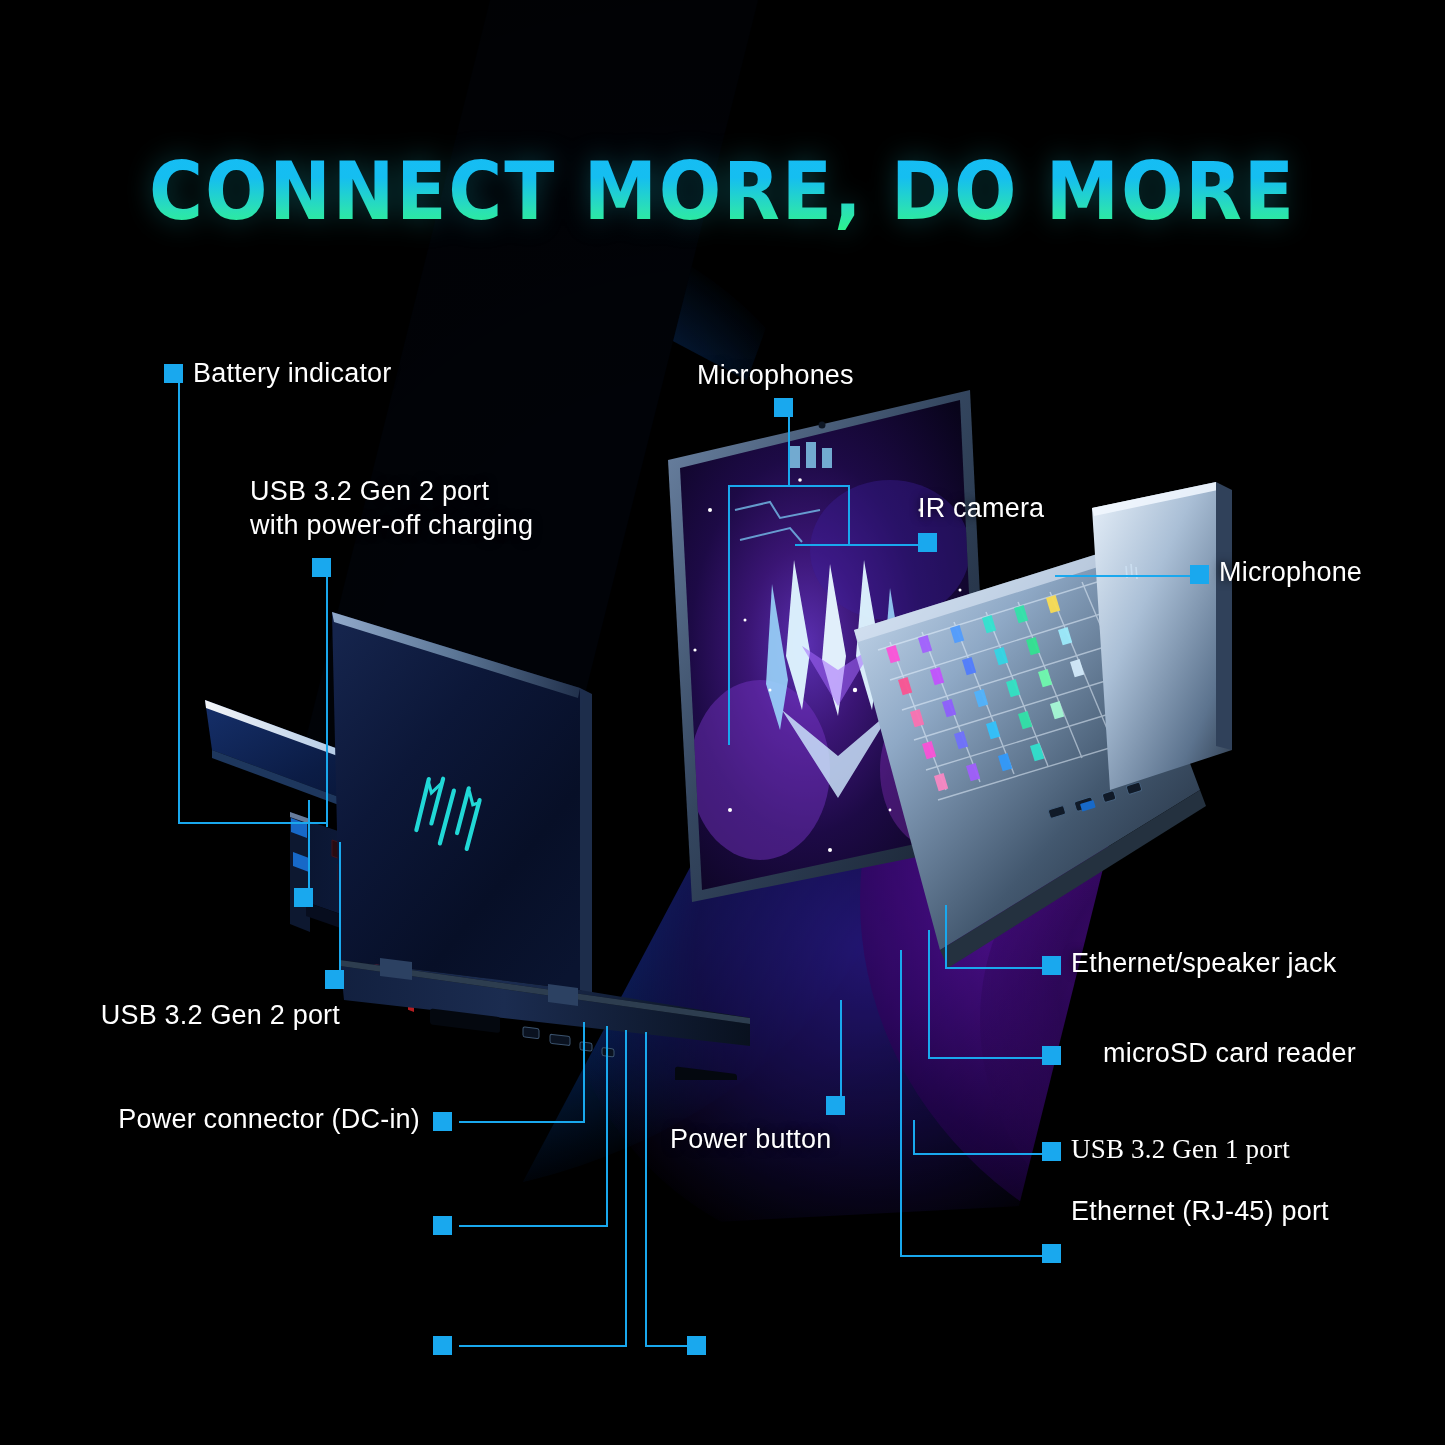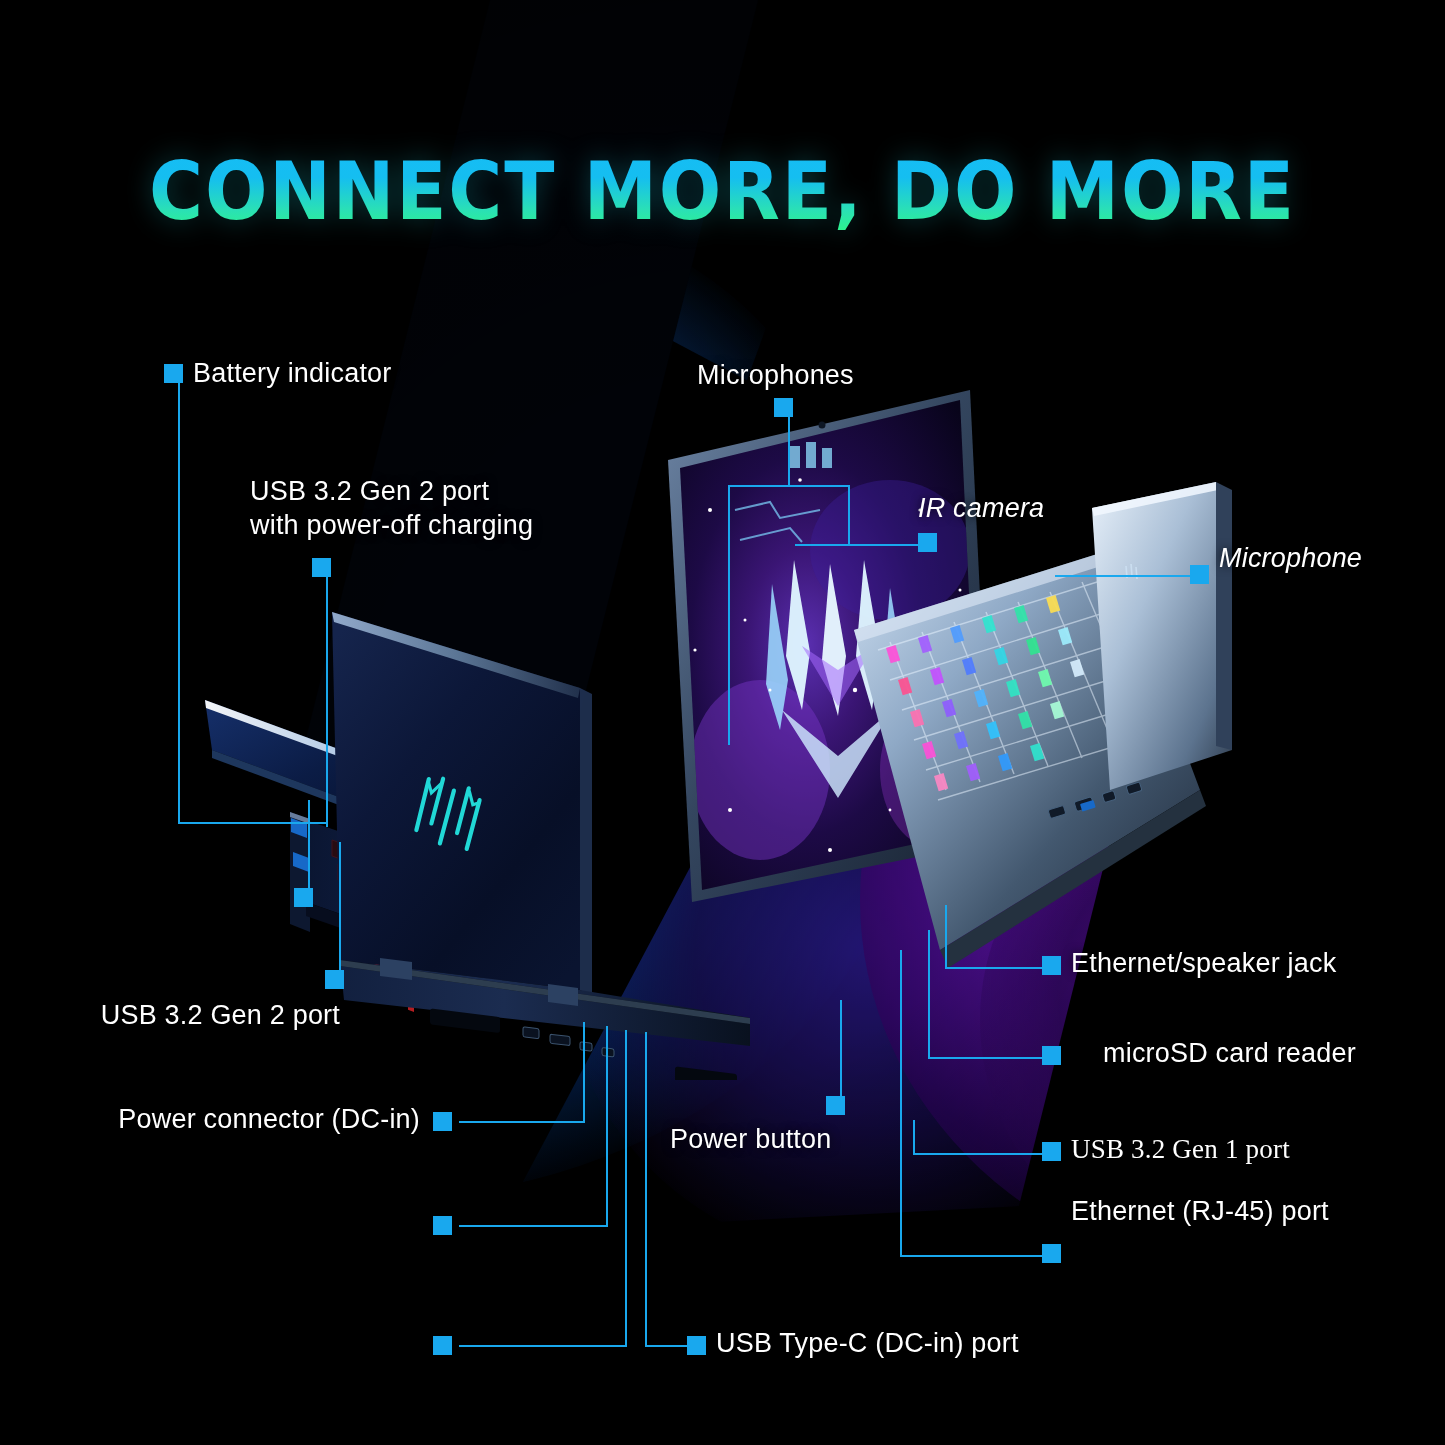--- a/index.html
+++ b/index.html
@@ -456,33 +456,32 @@
   <div class="label r" style="left:0px;top:1000px;width:340px;">USB 3.2 Gen 2 port</div>
 
   <div class="node" style="left:433px;top:1112px;"></div>
   <div class="label r" style="left:0px;top:1104px;width:420px;">Power connector (DC-in)</div>
 
   <div class="node" style="left:433px;top:1216px;"></div>
 
   <div class="node" style="left:433px;top:1336px;"></div>
 
   <div class="node" style="left:687px;top:1336px;"></div>
-  <div class="label" style="left:716px;top:1328px;">USB Type-C (DC-in) port</div>
 
   <div class="node" style="left:826px;top:1096px;"></div>
   <div class="label" style="left:670px;top:1124px;">Power button</div>
 
   <div class="node" style="left:774px;top:398px;"></div>
   <div class="label" style="left:697px;top:360px;">Microphones</div>
 
   <div class="node" style="left:918px;top:533px;"></div>
-  <div class="label" style="left:918px;top:493px;font-style:italic;">IR camera</div>
+  <div class="label" style="left:918px;top:493px;">IR camera</div>
 
   <div class="node" style="left:1190px;top:565px;"></div>
-  <div class="label" style="left:1219px;top:543px;font-style:italic;">Microphone</div>
+  <div class="label" style="left:1219px;top:557px;">Microphone</div>
 
   <div class="node" style="left:1042px;top:956px;"></div>
   <div class="label" style="left:1071px;top:948px;">Ethernet/speaker jack</div>
 
   <div class="node" style="left:1042px;top:1046px;"></div>
   <div class="label" style="left:1071px;top:1038px;margin-left:32px;">microSD card reader</div>
 
   <div class="node" style="left:1042px;top:1142px;"></div>
   <div class="label" style="left:1071px;top:1134px;font-family:Liberation Serif, serif;">USB 3.2 Gen 1 port</div>
 

